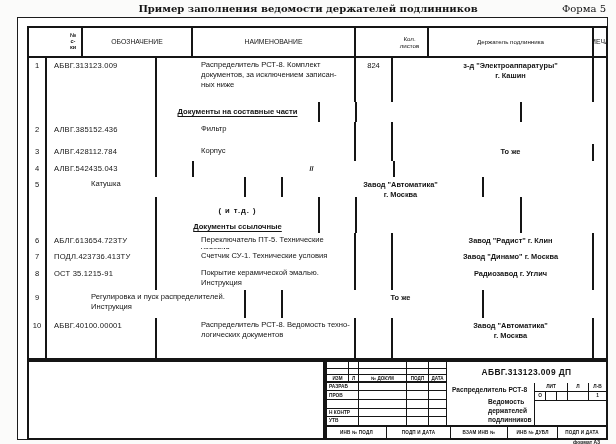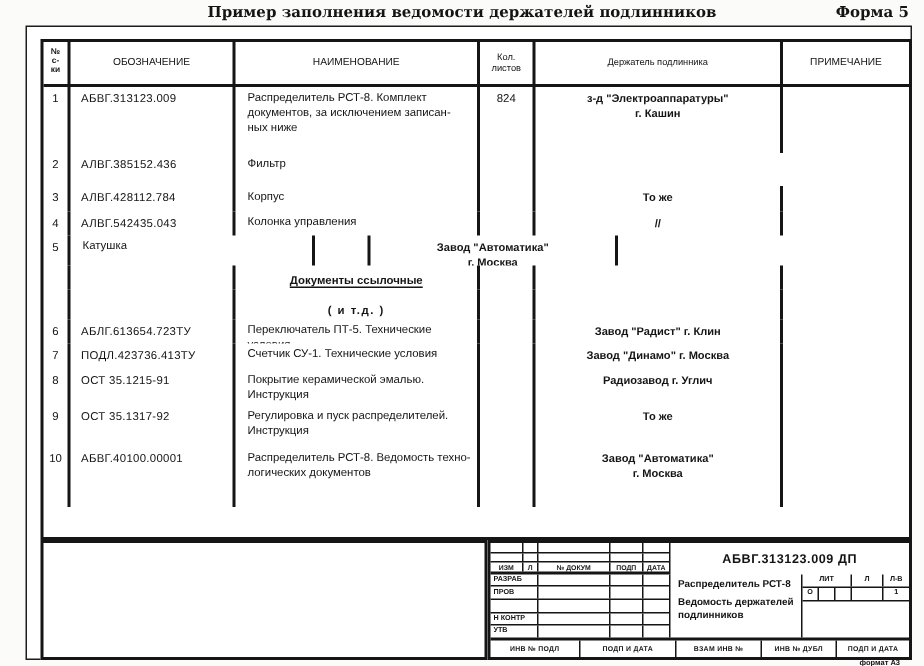--- a/index.html
+++ b/index.html
@@ -1,30 +1,30 @@
 <!DOCTYPE html>
 <html><head>
 <meta charset="utf-8">
 <style>
   html,body{margin:0;padding:0;}
   body{
     width:616px;height:444px;background:#fbfbfa;position:relative;
     font-family:"Liberation Sans", sans-serif;color:#141414;
     -webkit-font-smoothing:antialiased;overflow:hidden;
   }
-  .pre{white-space:pre-line;}
+  .pre{white-space:pre-line;margin-left:36px;}
 
   
   .caption{
     position:absolute;top:3px;left:0;right:0;text-align:center;
     font-family:"DejaVu Serif", serif;font-weight:bold;font-size:10px;
   }
   .form-label{
     position:absolute;top:3px;right:10px;
-    font-family:"DejaVu Serif", serif;font-weight:bold;font-size:10px;
+    font-family:"DejaVu Serif", serif;font-weight:normal;font-size:10px;
   }
 
   
   .frame{
     position:absolute;left:17px;top:17px;width:591px;height:423px;
     border:1.6px solid #1c1c1c;box-sizing:border-box;background:#fff;
   }
 
   
   .tbl{
@@ -137,20 +137,30 @@
       <div class="c w-des des">АБВГ.313123.009</div>
       <div class="c w-nam nam pre">Распределитель РСТ-8. Комплект
 документов, за исключением записан-
 ных ниже</div>
       <div class="c w-sh sh">824</div>
       <div class="c w-hold hold pre">з-д "Электроаппаратуры"
 г. Кашин</div>
       <div class="c w-note"></div>
     </div>
 
+    <div class="trow h20">
+      <div class="c w-no"></div>
+      <div class="c w-des"></div>
+      <div class="c w-nam heading-cell">
+          <span>Документы на составные части</span>
+        </div>
+      <div class="c w-sh"></div>
+      <div class="c w-hold"></div>
+      <div class="c w-note"></div>
+    </div>
 
     <div class="trow h22">
       <div class="c w-no no">2</div>
       <div class="c w-des des">АЛВГ.385152.436</div>
       <div class="c w-nam nam pre">Фильтр</div>
       <div class="c w-sh sh"></div>
       <div class="c w-note"></div>
     </div>
 
     <div class="trow h17">
@@ -158,56 +168,55 @@
       <div class="c w-des des">АЛВГ.428112.784</div>
       <div class="c w-nam nam pre">Корпус</div>
       <div class="c w-sh sh"></div>
       <div class="c w-hold hold pre">То же</div>
       <div class="c w-note"></div>
     </div>
 
     <div class="trow h16">
       <div class="c w-no no">4</div>
       <div class="c w-des des">АЛВГ.542435.043</div>
-      <div class="c w-nam nam pre">Колонка управления</div>
       <div class="c w-sh sh"></div>
       <div class="c w-hold hold pre">//</div>
       <div class="c w-note"></div>
     </div>
 
     <div class="trow h20">
       <div class="c w-no no">5</div>
       <div class="c w-nam nam pre">Катушка</div>
       <div class="c w-sh sh"></div>
       <div class="c w-hold hold pre">Завод "Автоматика"
 г. Москва</div>
-      <div class="c w-note"></div>
-    </div>
-
-    <div class="trow h16">
-      <div class="c w-no"></div>
-      <div class="c w-des"></div>
-      <div class="c w-nam heading-cell">
-          <span>Документы ссылочные</span>
-        </div>
-      <div class="c w-sh"></div>
-      <div class="c w-hold"></div>
       <div class="c w-note"></div>
     </div>
 
     <div class="trow h20">
       <div class="c w-no"></div>
       <div class="c w-des"></div>
       <div class="c w-nam etc-cell">( и т.д. )</div>
       <div class="c w-sh"></div>
       <div class="c w-hold"></div>
       <div class="c w-note"></div>
     </div>
 
     <div class="trow h16">
+      <div class="c w-no"></div>
+      <div class="c w-des"></div>
+      <div class="c w-nam heading-cell">
+          <span>Документы ссылочные</span>
+        </div>
+      <div class="c w-sh"></div>
+      <div class="c w-hold"></div>
+      <div class="c w-note"></div>
+    </div>
+
+    <div class="trow h16">
       <div class="c w-no no">6</div>
       <div class="c w-des des">АБЛГ.613654.723ТУ</div>
       <div class="c w-nam nam pre">Переключатель ПТ-5. Технические условия</div>
       <div class="c w-sh sh"></div>
       <div class="c w-hold hold pre">Завод "Радист" г. Клин</div>
       <div class="c w-note"></div>
     </div>
 
     <div class="trow h17">
       <div class="c w-no no">7</div>
@@ -223,21 +232,20 @@
       <div class="c w-des des">ОСТ 35.1215-91</div>
       <div class="c w-nam nam pre">Покрытие керамической эмалью.
 Инструкция</div>
       <div class="c w-sh sh"></div>
       <div class="c w-hold hold pre">Радиозавод г. Углич</div>
       <div class="c w-note"></div>
     </div>
 
     <div class="trow h28">
       <div class="c w-no no">9</div>
-      <div class="c w-des des">ОСТ 35.1317-92</div>
       <div class="c w-nam nam pre">Регулировка и пуск распределителей.
 Инструкция</div>
       <div class="c w-sh sh"></div>
       <div class="c w-hold hold pre">То же</div>
       <div class="c w-note"></div>
     </div>
 
     <div class="trow h40">
       <div class="c w-no no">10</div>
       <div class="c w-des des">АБВГ.40100.00001</div>

